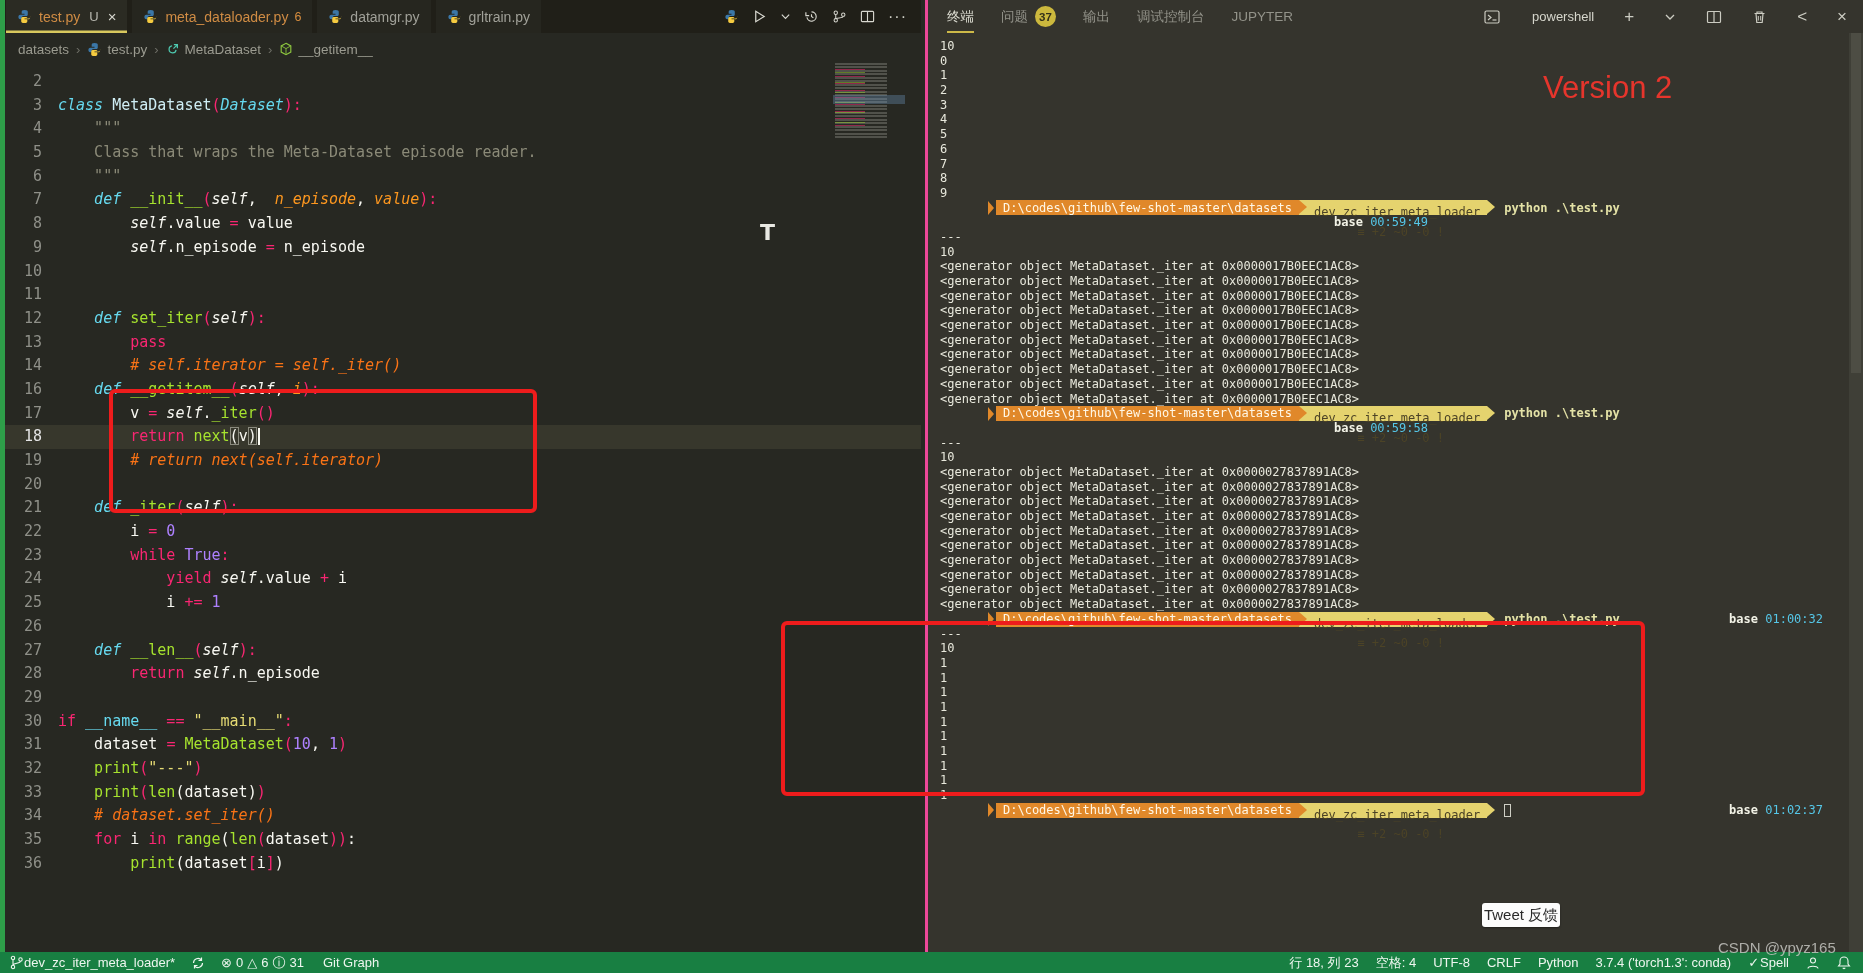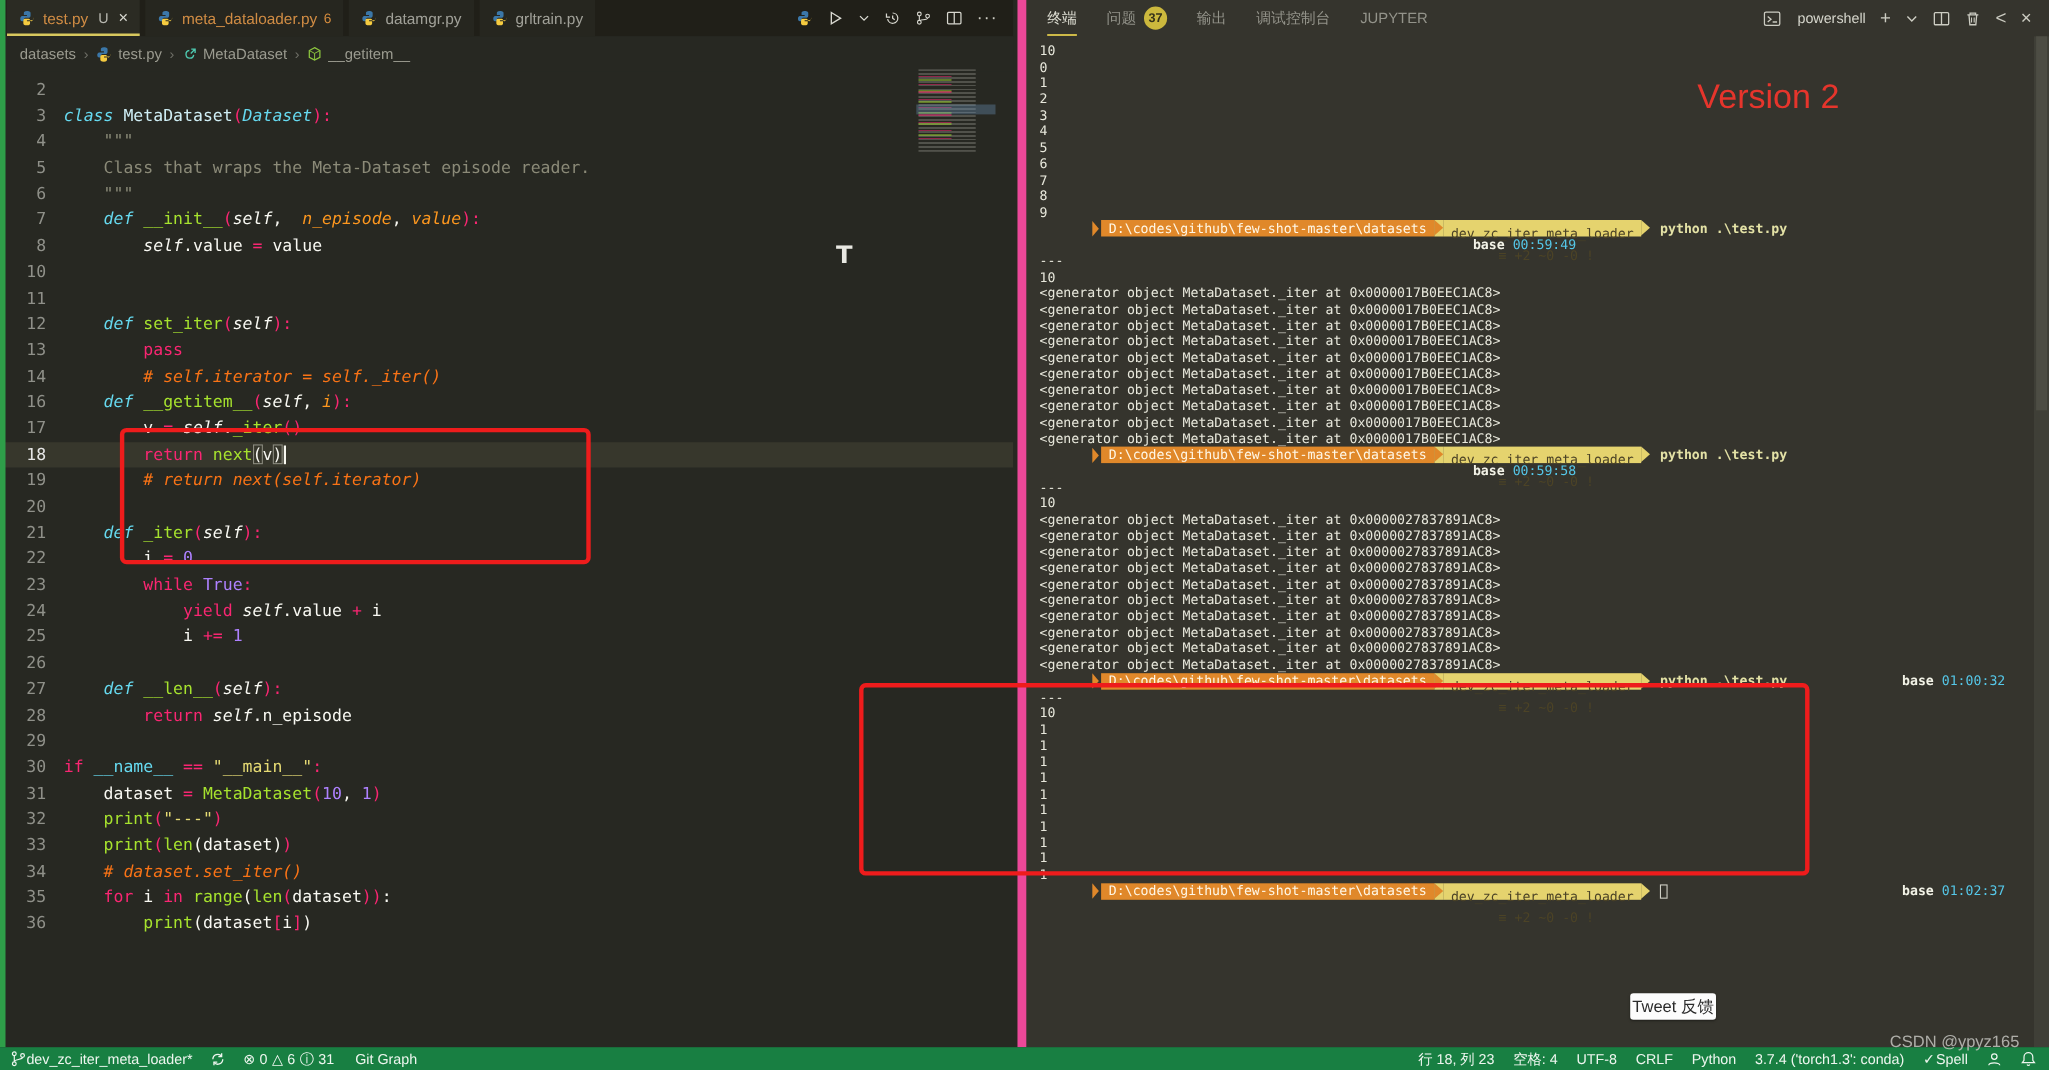--- a/index.html
+++ b/index.html
@@ -58,26 +58,26 @@
      background-size: 52px 100%; background-repeat:no-repeat; background-position:2px 2px; }
   #minimap::before { content:""; position:absolute; left:2px; top:8px; width:30px; height:60px;
      background-image: repeating-linear-gradient(to bottom, rgba(249,38,114,0.5) 0 1.2px, transparent 1.2px 7px),
        repeating-linear-gradient(to bottom, transparent 0 3px, rgba(166,226,46,0.45) 3px 4.2px, transparent 4.2px 10px); }
   #mm-band { left:833px; top:95px; width:72px; height:9px; background:rgba(110,150,190,0.35); z-index:6; }
 
   
   #strayT { left:760px; top:220px; color:#e8e8e2; font-size:22px; font-weight:bold; z-index:7; font-family:"DejaVu Sans",sans-serif; }
 
   
-  #panel { left:925px; top:0; width:938px; height:952px; background:#35342d; border-left:8px solid #ec4899; }
+  #panel { left:925px; top:0; width:938px; height:952px; background:#35342d; border-left:3px solid #ec4899; }
   #panel-header { height:33px; display:flex; align-items:center; padding-left:19px; }
   .ptab { display:inline-flex; align-items:center; gap:7px; height:33px; margin-right:27px; font-size:13.5px; color:#93938a; cursor:pointer; }
   .ptab.active { color:#ddddd2; box-shadow:inset 0 -2px 0 #cdb948; }
   .pbadge { width:21px; height:21px; border-radius:50%; background:#ccb83d; color:#33301a; font-size:11.5px; font-weight:bold; display:flex; align-items:center; justify-content:center; }
-  #panel-controls { margin-left:auto; display:flex; align-items:center; gap:13px; padding-right:16px; color:#ccccc2; }
+  #panel-controls { margin-left:auto; display:flex; align-items:center; gap:30px; padding-right:16px; color:#ccccc2; }
   #panel-controls .txticon { font-size:17px; line-height:1; cursor:pointer; }
   #shell-label { font-size:13px; color:#d6d6cc; margin-left:2px; }
 
   #term { position:absolute; left:12px; top:33px; right:14px; bottom:0; padding-top:6px;
      font-family:"DejaVu Sans Mono",monospace; font-size:12px; color:#e8e8dc; overflow:hidden; }
   .tline { height:14.7px; line-height:14.7px; white-space:pre; }
   .tline.rtime { padding-left:394px; }
   .rtbase { color:#f2f2e6; font-weight:bold; }
   .rttime { color:#55c7e8; }
   .promptline { display:flex; align-items:center; height:14.7px;padding-left:48px; }
@@ -210,20 +210,21 @@
     </div>
 
   <div id="code" class="abs">
       <div class="cline"><span class="ln">2</span><span class="ctext"></span></div>
       <div class="cline"><span class="ln">3</span><span class="ctext"><span class="ki">class </span><span class="cn">MetaDataset</span><span class="k">(</span><span class="ki">Dataset</span><span class="k">):</span></span></div>
       <div class="cline"><span class="ln">4</span><span class="ctext"><span class="d">    """</span></span></div>
       <div class="cline"><span class="ln">5</span><span class="ctext"><span class="d">    Class that wraps the Meta-Dataset episode reader.</span></span></div>
       <div class="cline"><span class="ln">6</span><span class="ctext"><span class="d">    """</span></span></div>
       <div class="cline"><span class="ln">7</span><span class="ctext"><span class="ki">    def </span><span class="g">__init__</span><span class="k">(</span><span class="wi">self</span><span class="w">,  </span><span class="oi">n_episode</span><span class="w">, </span><span class="oi">value</span><span class="k">):</span></span></div>
       <div class="cline"><span class="ln">8</span><span class="ctext"><span class="wi">        self</span><span class="w">.value </span><span class="k">=</span><span class="w"> value</span></span></div>
+      <div class="cline"><span class="ln">9</span><span class="ctext"><span class="wi">        self</span><span class="w">.n_episode </span><span class="k">=</span><span class="w"> n_episode</span></span></div>
       <div class="cline"><span class="ln">10</span><span class="ctext"></span></div>
       <div class="cline"><span class="ln">11</span><span class="ctext"></span></div>
       <div class="cline"><span class="ln">12</span><span class="ctext"><span class="ki">    def </span><span class="g">set_iter</span><span class="k">(</span><span class="wi">self</span><span class="k">):</span></span></div>
       <div class="cline"><span class="ln">13</span><span class="ctext"><span class="k">        pass</span></span></div>
       <div class="cline"><span class="ln">14</span><span class="ctext"><span class="cm">        # self.iterator = self._iter()</span></span></div>
       <div class="cline"><span class="ln">16</span><span class="ctext"><span class="ki">    def </span><span class="g">__getitem__</span><span class="k">(</span><span class="wi">self</span><span class="w">, </span><span class="oi">i</span><span class="k">):</span></span></div>
       <div class="cline"><span class="ln">17</span><span class="ctext"><span class="w">        v </span><span class="k">=</span><span class="wi"> self</span><span class="w">.</span><span class="g">_iter</span><span class="k">()</span></span></div>
       <div class="cline active-line"><span class="ln">18</span><span class="ctext"><span class="k">        return </span><span class="g">next</span><span class="bx">(</span><span class="w">v</span><span class="bx">)</span><span class="cur-caret"></span></span></div>
       <div class="cline"><span class="ln">19</span><span class="ctext"><span class="cm">        # return next(self.iterator)</span></span></div>
       <div class="cline"><span class="ln">20</span><span class="ctext"></span></div>

